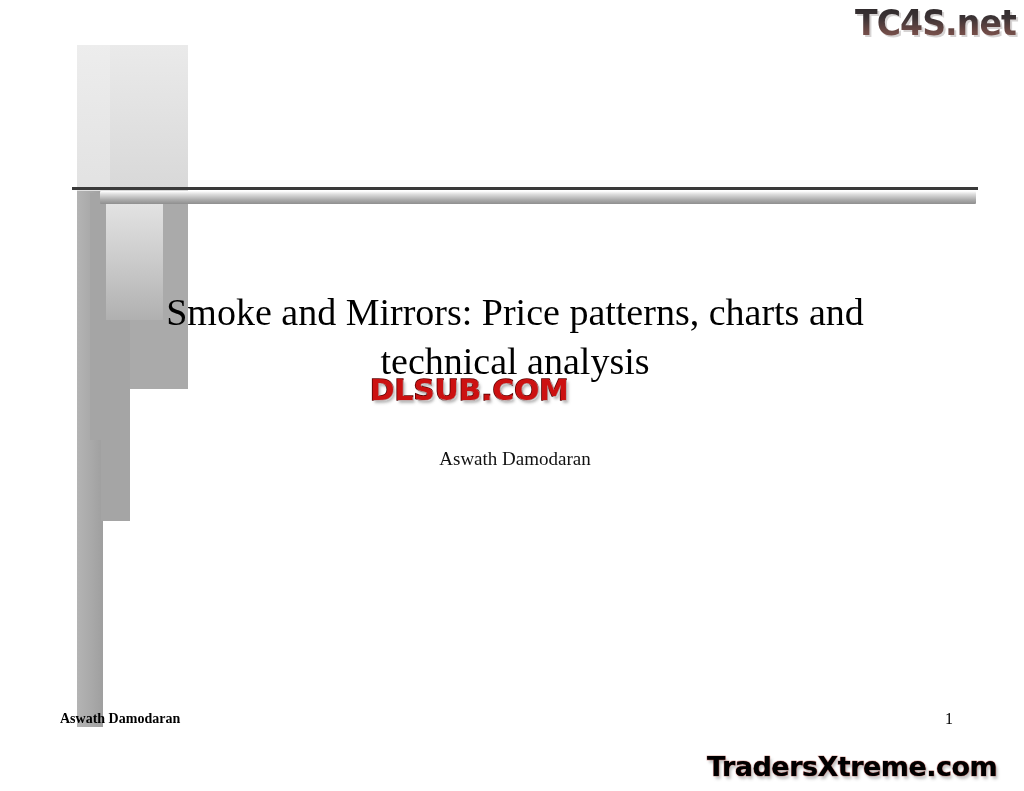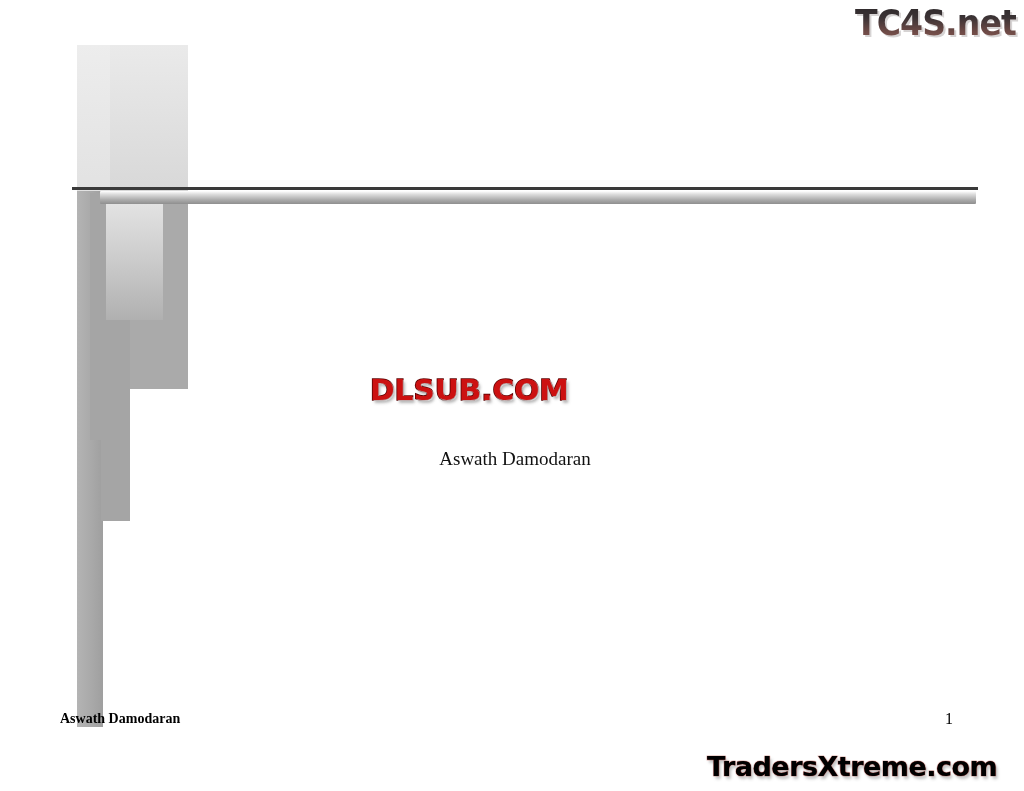--- a/index.html
+++ b/index.html
@@ -178,20 +178,21 @@
 
   <div class="deco" id="deco-left-column"></div>
   <div class="deco" id="deco-mid-block"></div>
   <div class="deco" id="deco-narrow-bar-upper"></div>
   <div class="deco" id="deco-mid-inset"></div>
   <div class="deco" id="deco-narrow-bar-lower"></div>
 
   <div class="deco" id="deco-rule"></div>
   <div class="deco" id="deco-rule-bar"></div>
 
+  <div id="title">Smoke and Mirrors: Price patterns, charts and technical analysis</div>
   <div id="author">Aswath Damodaran</div>
   <div id="footer-name">Aswath Damodaran</div>
   <div id="page-number">1</div>
 
   <div id="wm-tc4s-shadow">TC4S.net</div>
   <div id="wm-tc4s">TC4S.net</div>
   <div id="wm-dlsub">DLSUB.COM</div>
   <div id="wm-traders">TradersXtreme.com</div>
 
 </div>

